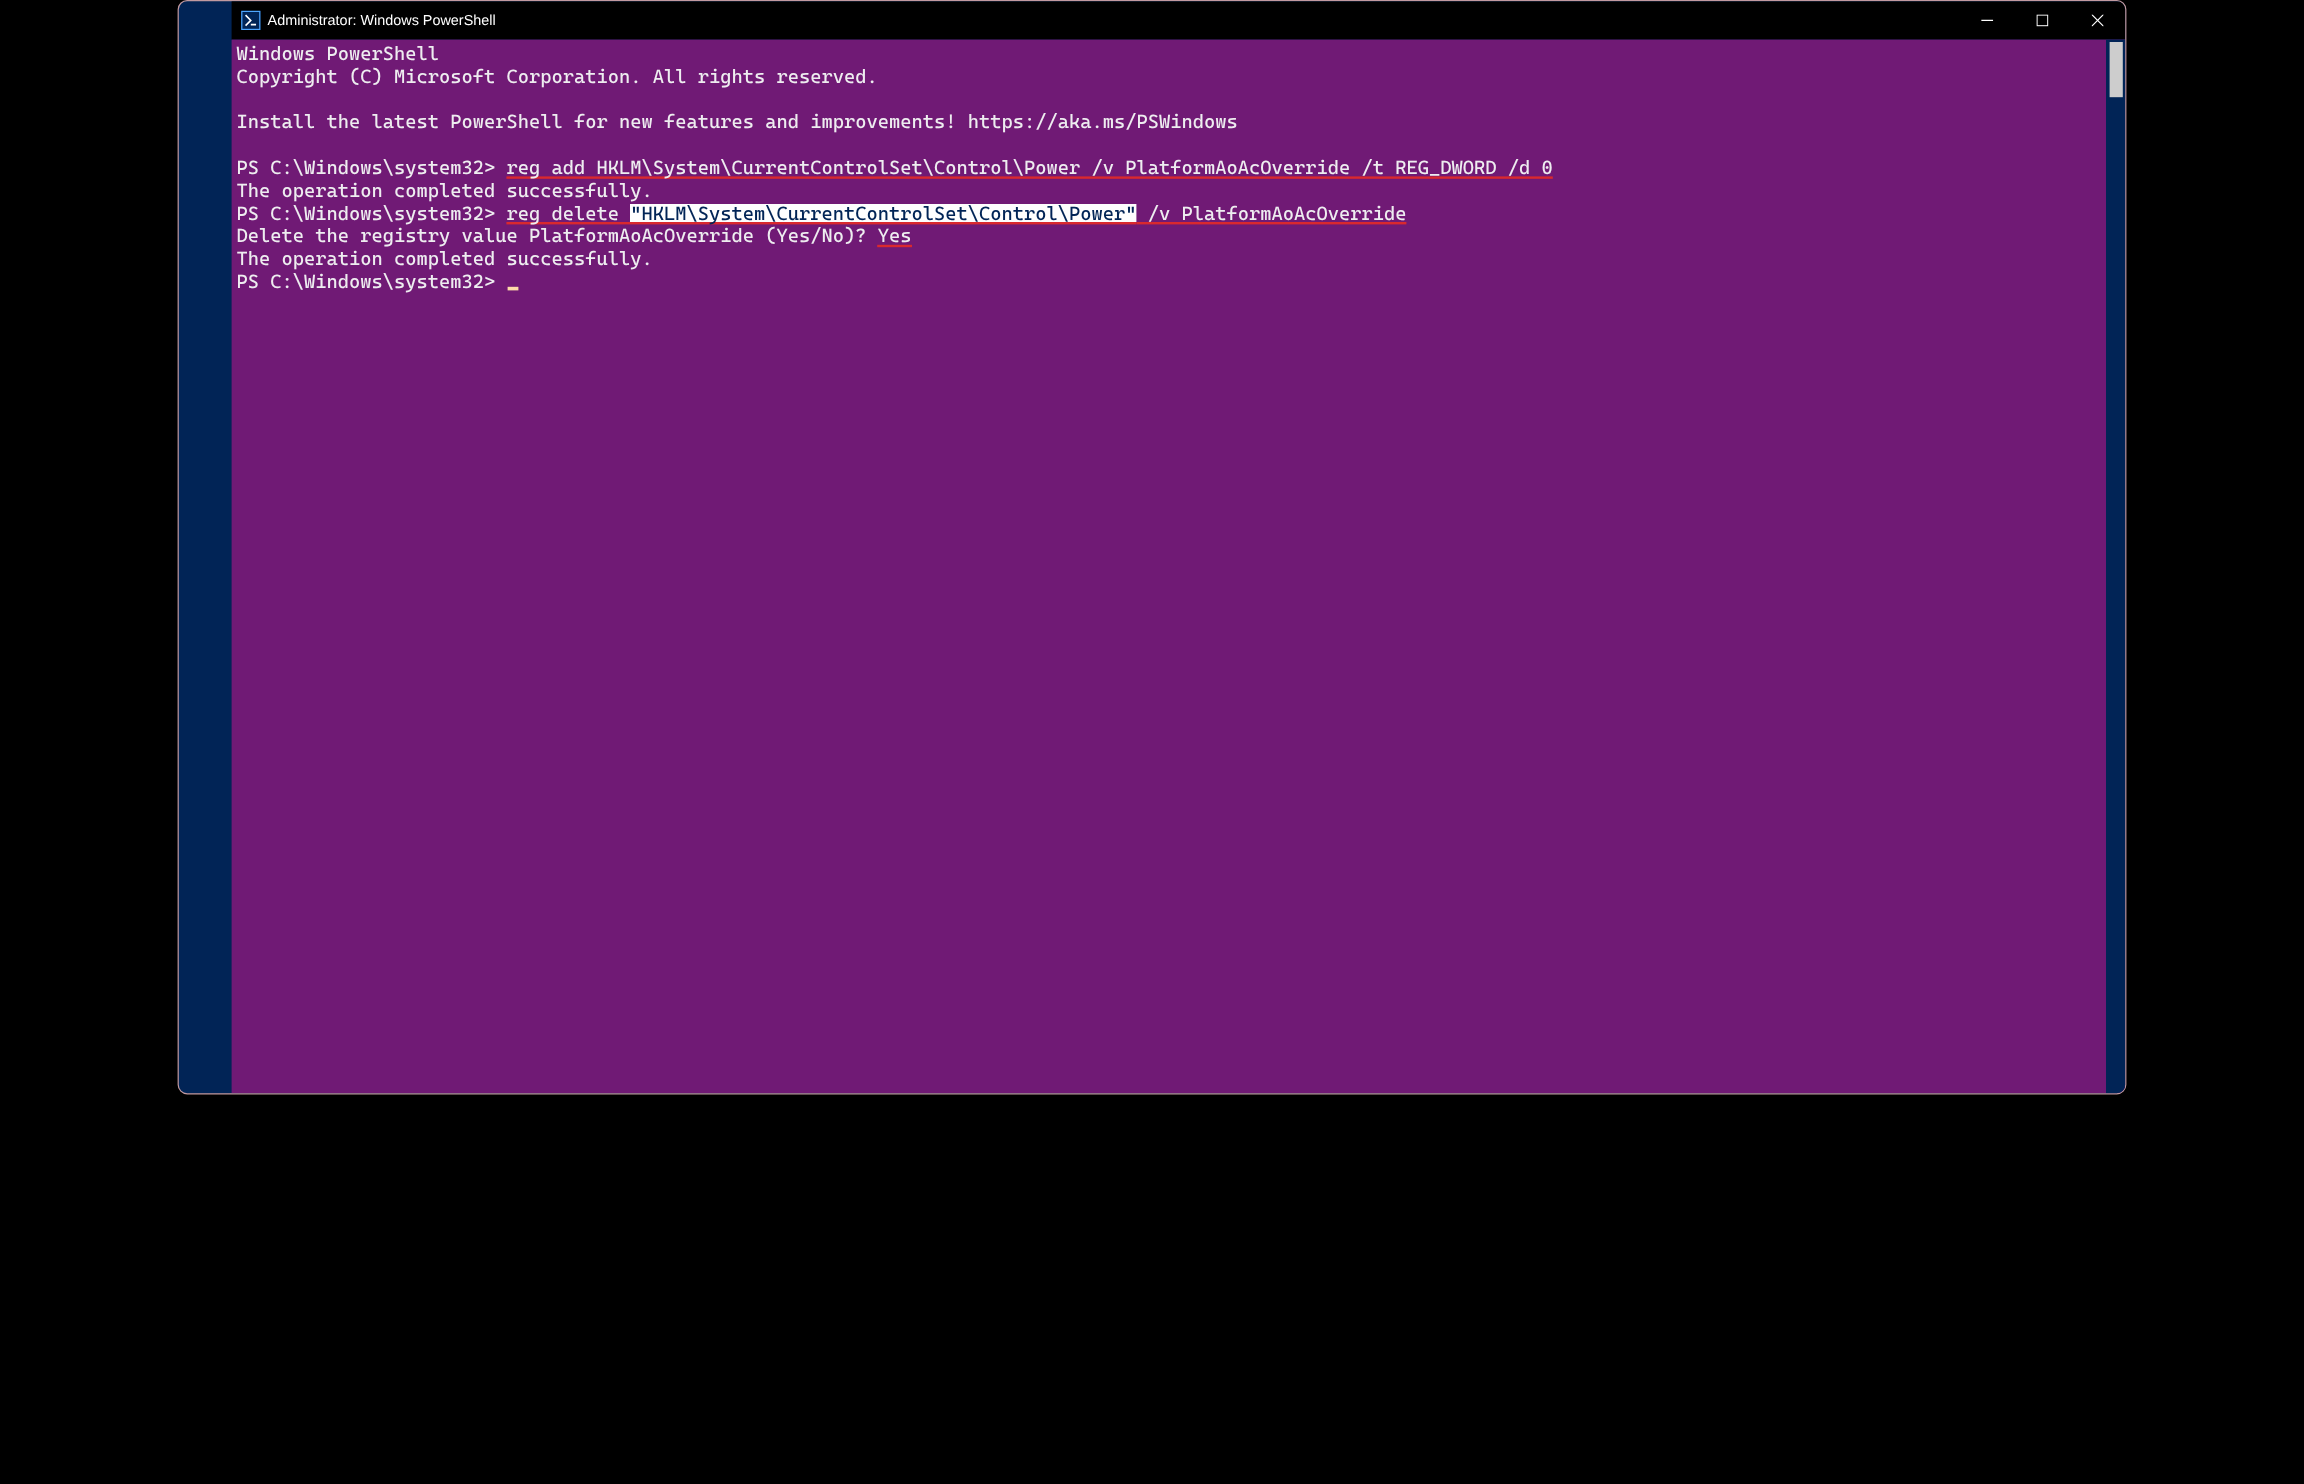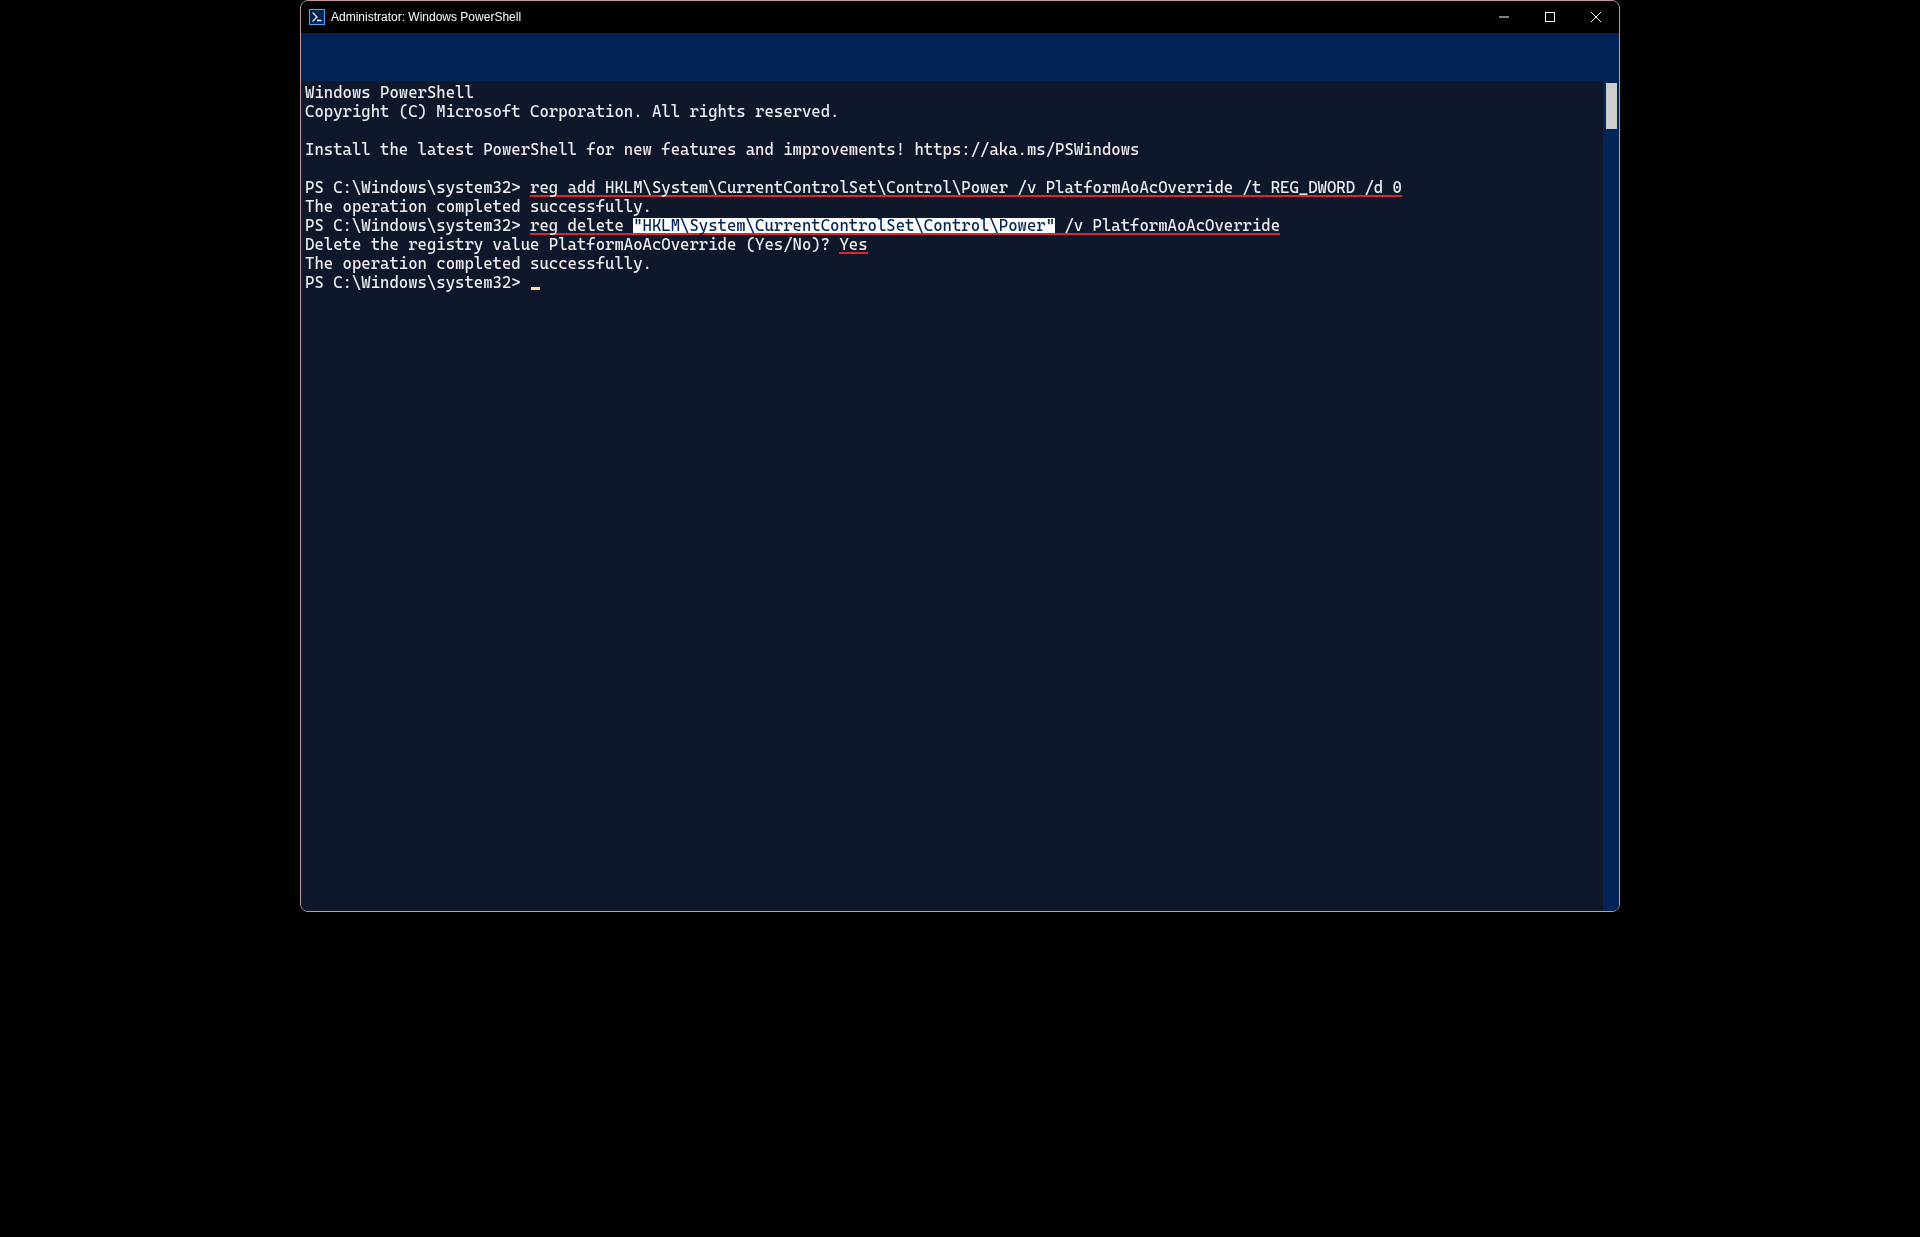--- a/index.html
+++ b/index.html
@@ -1,26 +1,27 @@
 <!DOCTYPE html>
 <html><head>
   <meta charset="utf-8">
   <style>
     * { margin: 0; padding: 0; box-sizing: border-box; }
     html, body { width: 100%; height: 100%; background: #000; font-family: Consolas, 'Courier New', monospace; overflow: hidden; }
     .window {
-      width: 1320px;
+      width: 1624px;
       height: 912px;
       background: #012456;
       border: 1px solid #c29aa0;
       border-radius: 8px;
       overflow: hidden;
       display: flex;
       flex-direction: column;
       margin: 0 auto;
+      padding-left: 44px;
     }
     .titlebar {
       height: 32px;
       background: #000;
       display: flex;
       align-items: center;
       justify-content: space-between;
       padding: 0 0 0 8px;
       color: #fff;
       font-family: 'Segoe UI', Tahoma, sans-serif;
@@ -39,21 +40,21 @@
       color: #fff;
     }
     .titlebar-right { display: flex; }
     .window-ctrl {
       width: 46px; height: 32px;
       display: flex; align-items: center; justify-content: center;
       color: #fff; cursor: pointer;
     }
     .window-ctrl svg { width: 10px; height: 10px; stroke: #fff; stroke-width: 1; fill: none; }
     .terminal-wrap {
-      flex: 1; display: flex; position: relative; background: #0f172a; margin-top: 48px;
+      flex: 1; display: flex; position: relative; background: #701a75;
     }
     .terminal {
       flex: 1;
       padding: 2px 4px;
       color: #eeedf0;
       font-size: 16px;
       line-height: 19px;
       white-space: pre;
       font-family: Consolas, 'Cascadia Mono', monospace;
       overflow: hidden;

